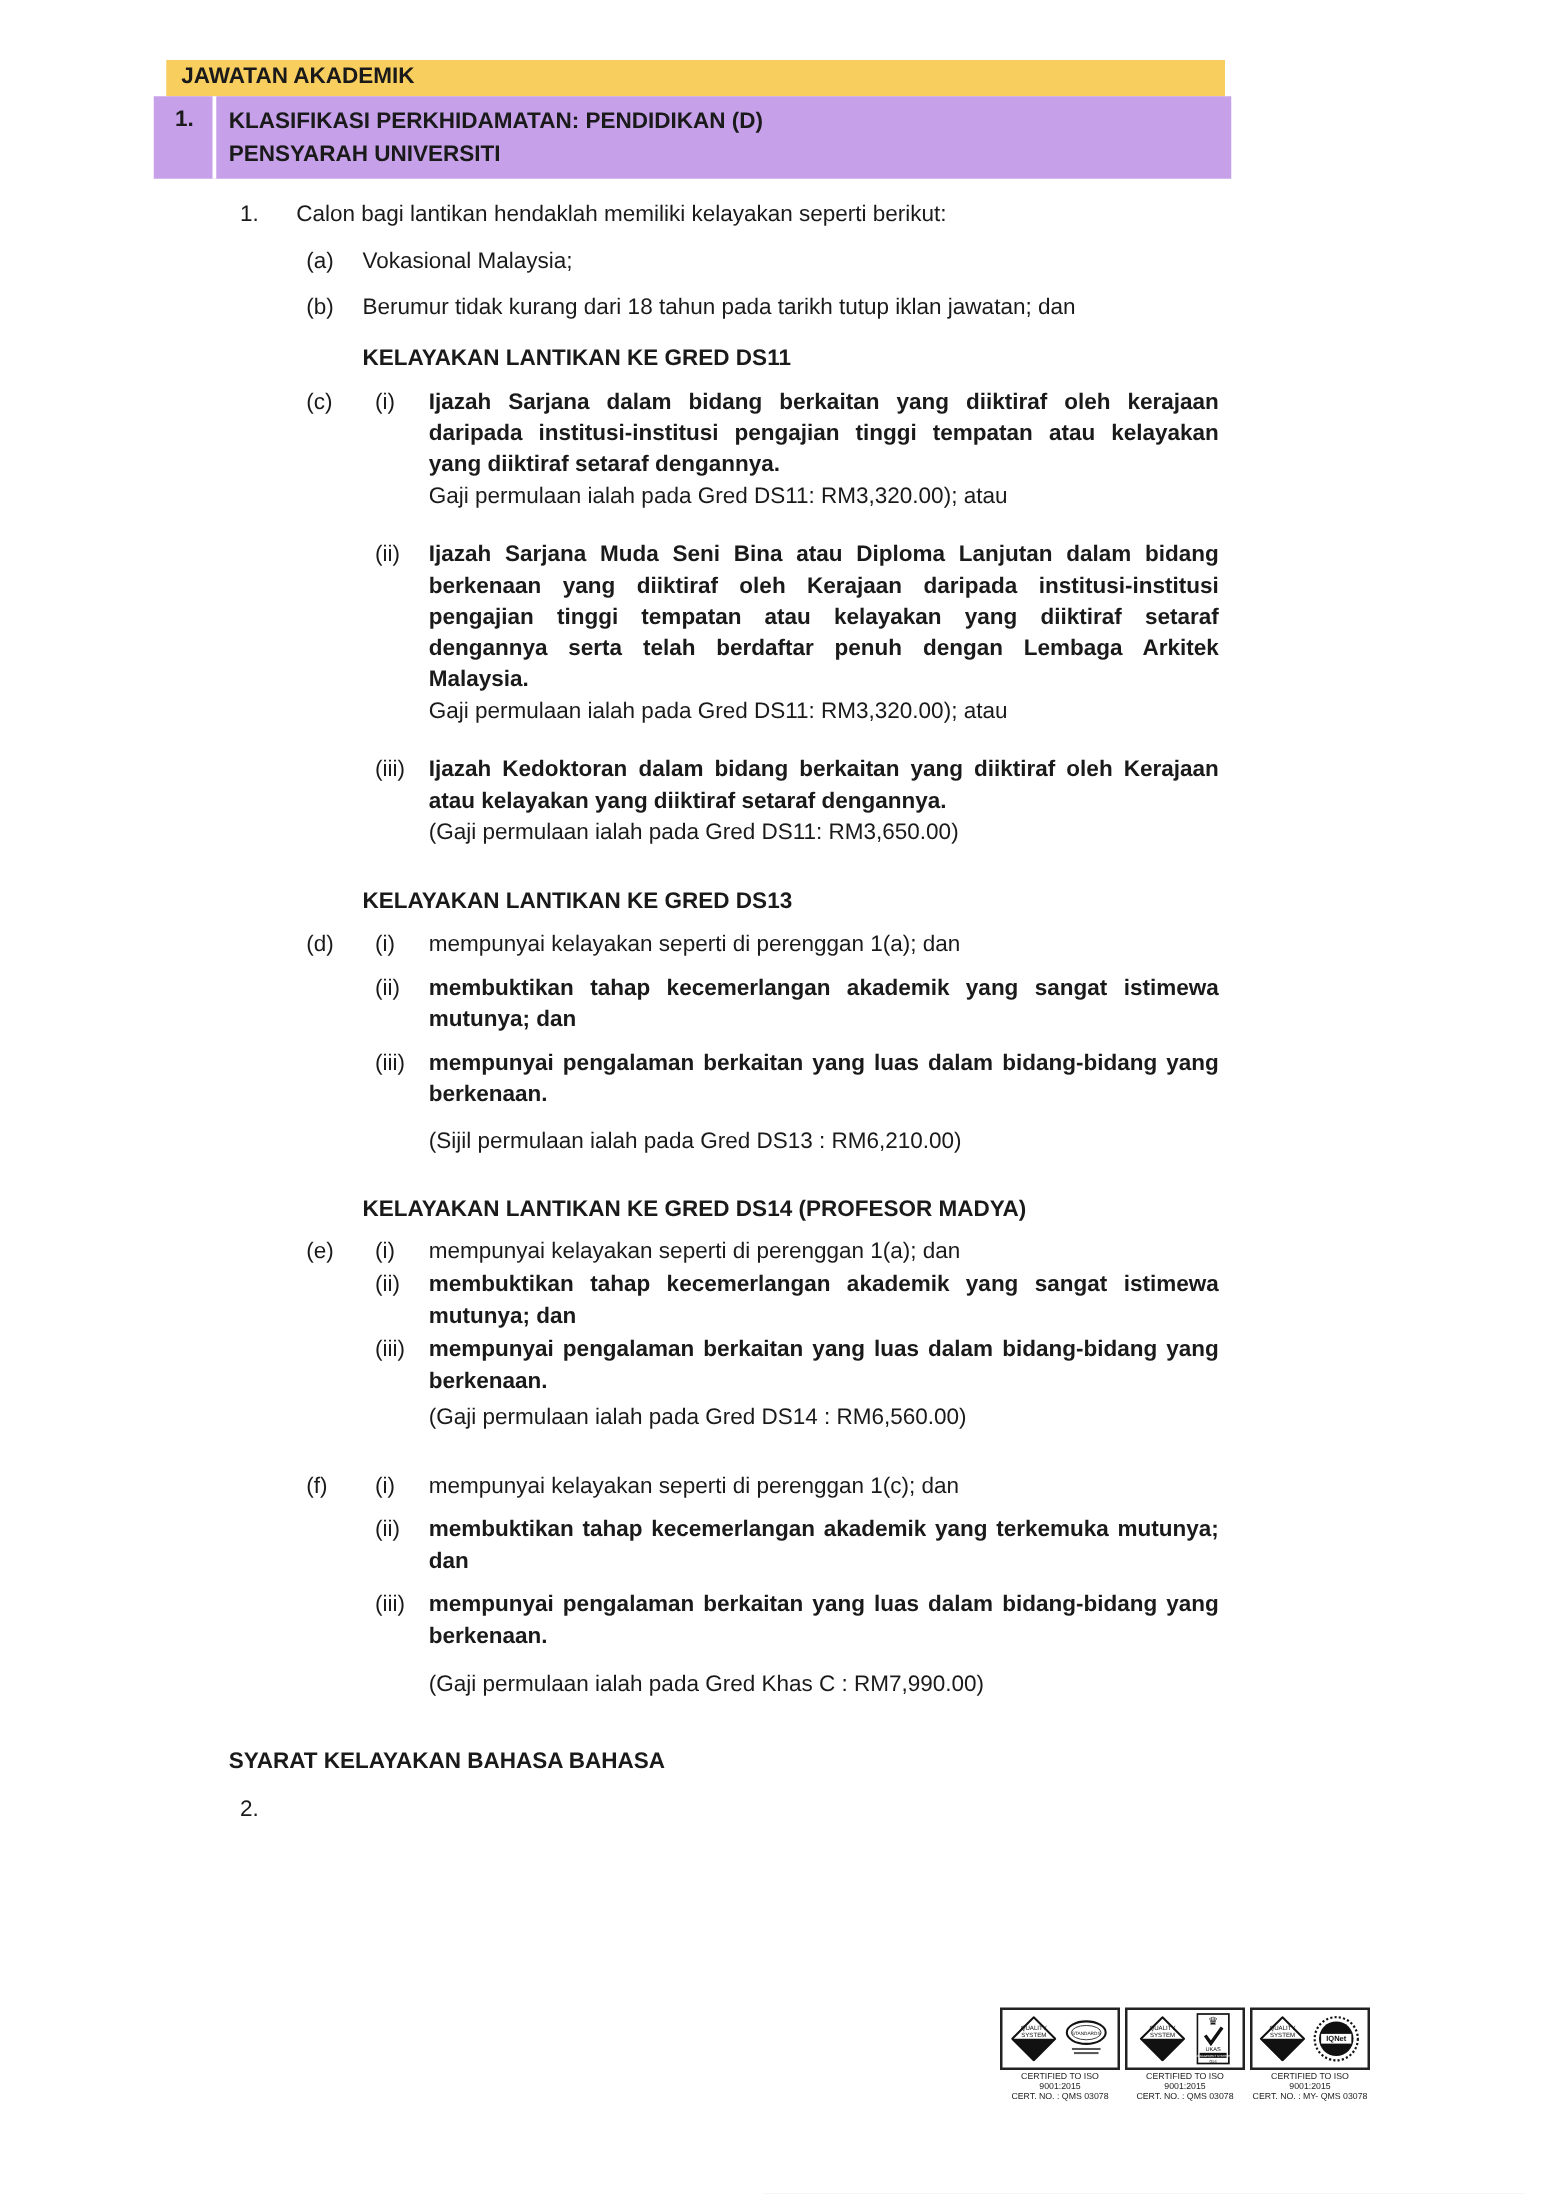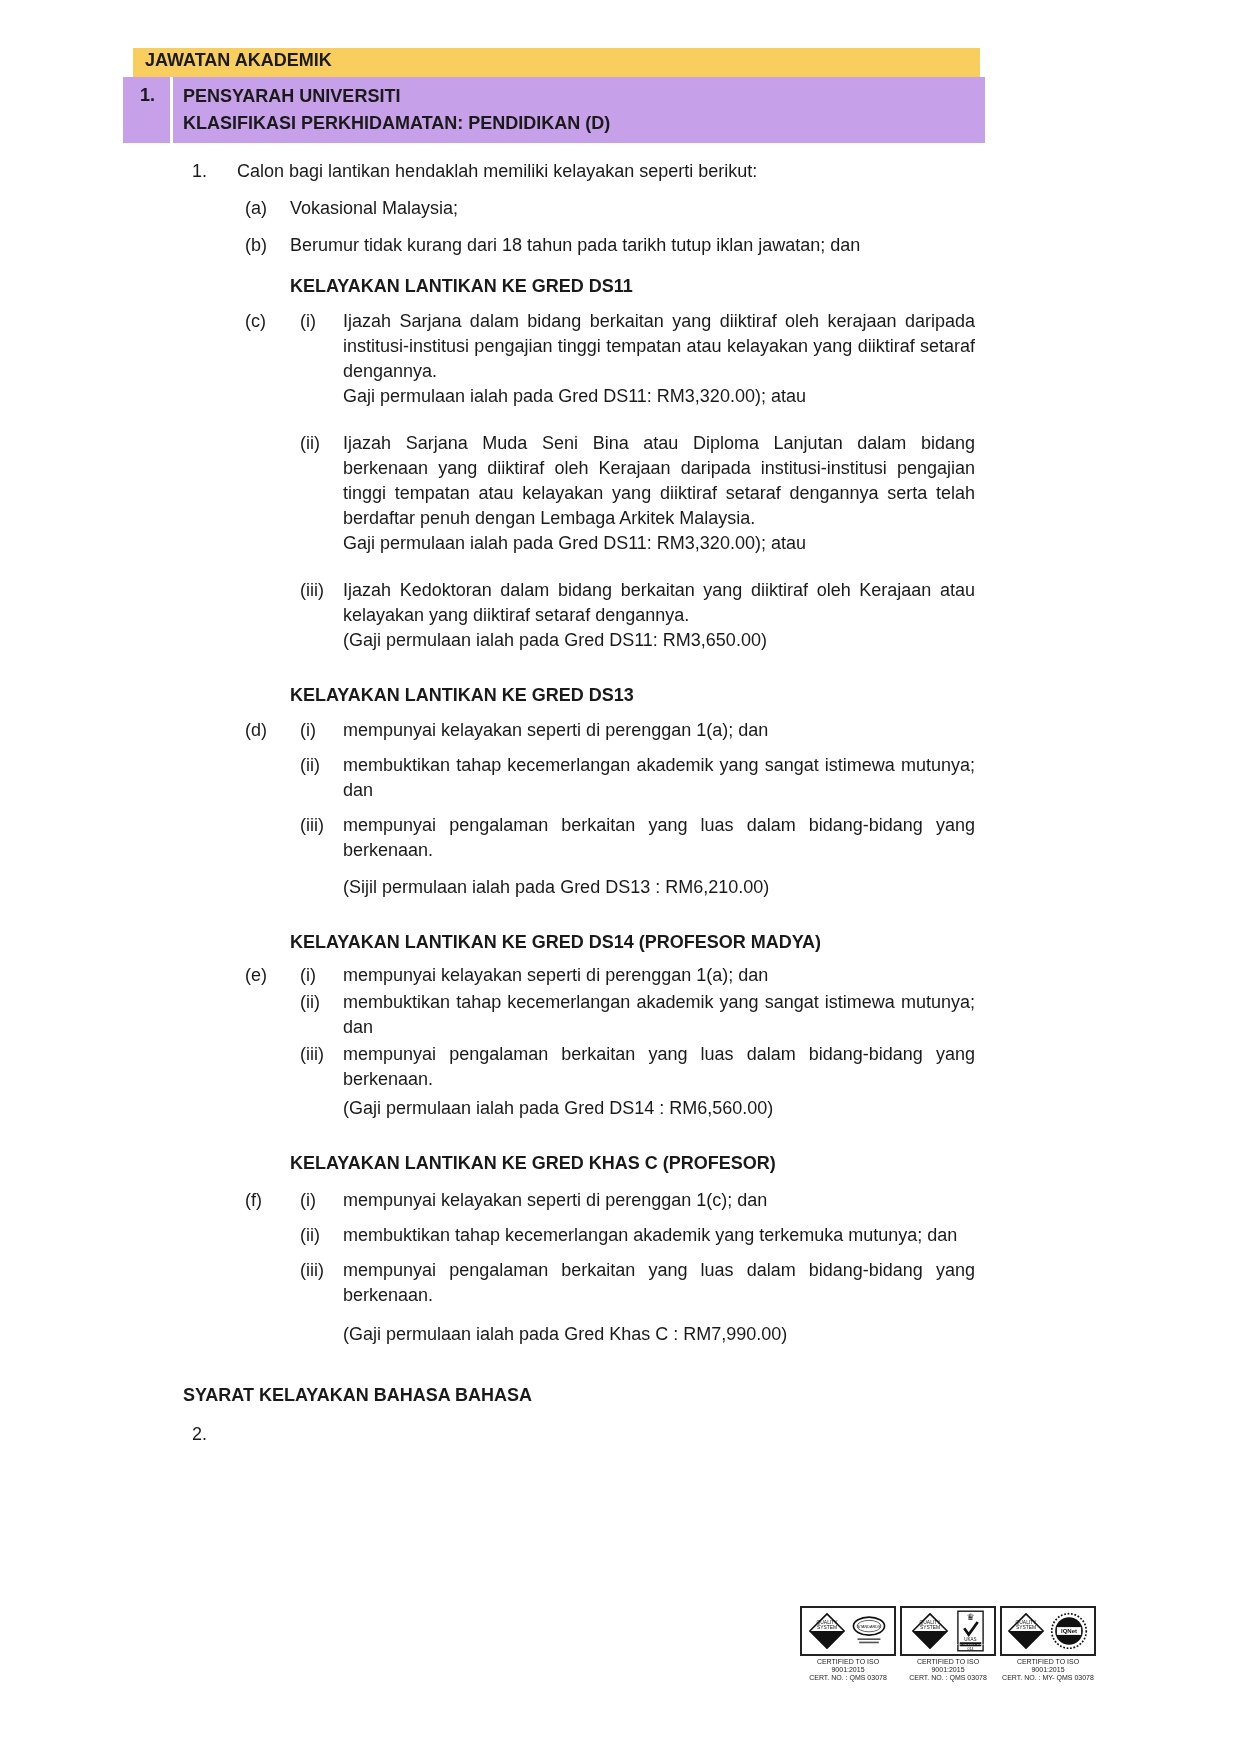--- a/index.html
+++ b/index.html
@@ -27,21 +27,21 @@
   .row{display:flex;margin-bottom:12px;}
   .row .n{width:45px;margin-left:69px;flex:none;}
   .row .t{flex:1;}
   .clause{display:flex;margin-bottom:12px;}
   .clause .cl{width:45px;margin-left:122px;flex:none;}
   .clause .ct{flex:1;}
   .subwrap{flex:1;}
   .subrow{display:flex;margin-bottom:10px;}
   .subrow .sl{width:43px;margin-left:10px;flex:none;}
   .subrow .st{flex:1;}
-  .jt{text-align:justify;text-align-last:left;}
+  .jt{text-align:justify;text-align-last:left;font-weight:bold;}
   .heading{font-weight:bold;margin:0 0 10px 167px;}
   .heading.syarat{margin-left:60px;}
   .salary{margin-top:0;}
   .gap8{margin-bottom:8px;}  .gap2{margin-bottom:2px;}  .gap4{margin-bottom:4px;}
   .after-salary{margin-bottom:22px;}
   .after-block{margin-bottom:30px;}
 
   .certs{position:absolute;left:800px;top:1606px;display:flex;gap:4px;}
   .badge{width:96px;}
   .badge .box{
@@ -56,22 +56,22 @@
 
 <div class="page">
 
   <div class="bars">
     <div class="band-yellow" style="background: rgb(248, 206, 95);">
       <span>JAWATAN AKADEMIK</span>
     </div>
     <div class="band-purple" style="background: rgb(198, 161, 233);">
       <div class="num-cell">1.</div>
       <div class="pos-cell">
+        <div>KLASIFIKASI PERKHIDAMATAN: PENDIDIKAN (D)</div>
         <div>PENSYARAH UNIVERSITI</div>
-        <div>KLASIFIKASI PERKHIDAMATAN: PENDIDIKAN (D)</div>
       </div>
     </div>
   </div>
 
   <div class="body">
 
     <div class="row">
       <div class="n">1.</div>
       <div class="t">Calon bagi lantikan hendaklah memiliki kelayakan seperti berikut:</div>
     </div>
@@ -156,21 +156,20 @@
           <div class="sl">(iii)</div>
           <div class="st jt">mempunyai pengalaman berkaitan yang luas dalam bidang-bidang yang berkenaan.</div>
         </div>
         <div class="subrow after-block">
           <div class="sl"></div>
           <div class="st">(Gaji permulaan ialah pada Gred DS14 : RM6,560.00)</div>
         </div>
       </div>
     </div>
 
-    <div class="heading" style="margin-bottom:12px;">KELAYAKAN LANTIKAN KE GRED KHAS C (PROFESOR)</div>
 
     <div class="clause" style="margin-bottom:0;">
       <div class="cl">(f)</div>
       <div class="subwrap">
         <div class="subrow">
           <div class="sl">(i)</div>
           <div class="st">mempunyai kelayakan seperti di perenggan 1(c); dan</div>
         </div>
         <div class="subrow">
           <div class="sl">(ii)</div>

